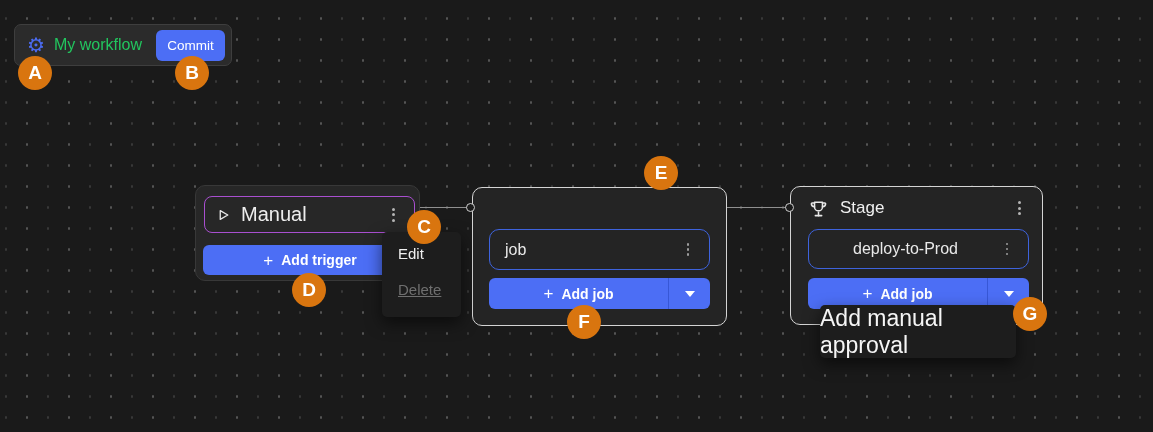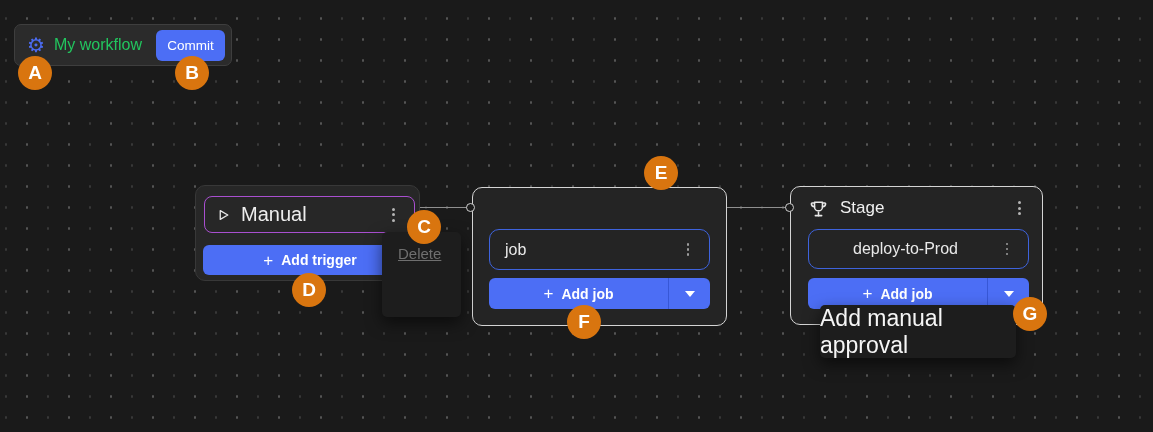--- a/index.html
+++ b/index.html
@@ -130,20 +130,21 @@
         <i></i>
       </span>
   </div>
   <button class="btn-blue" style="left:7px;top:59px;width:214px;height:30px;">
     <span class="plus">+</span>
     <span>Add trigger</span>
   </button>
 </div>
 
 <div class="abs menu ctx-menu">
+  <div class="ctx-item">Edit</div>
   <div class="ctx-item disabled">Delete</div>
 </div>
 
 <div class="abs card" style="left:472px;top:187px;width:255px;height:139px;">
   <div class="jobbox" style="left:16px;top:41px;width:221px;height:41px;">
     <span class="job-label">job</span>
     <span class="kebab">
         <i></i>
         <i></i>
         <i></i>

